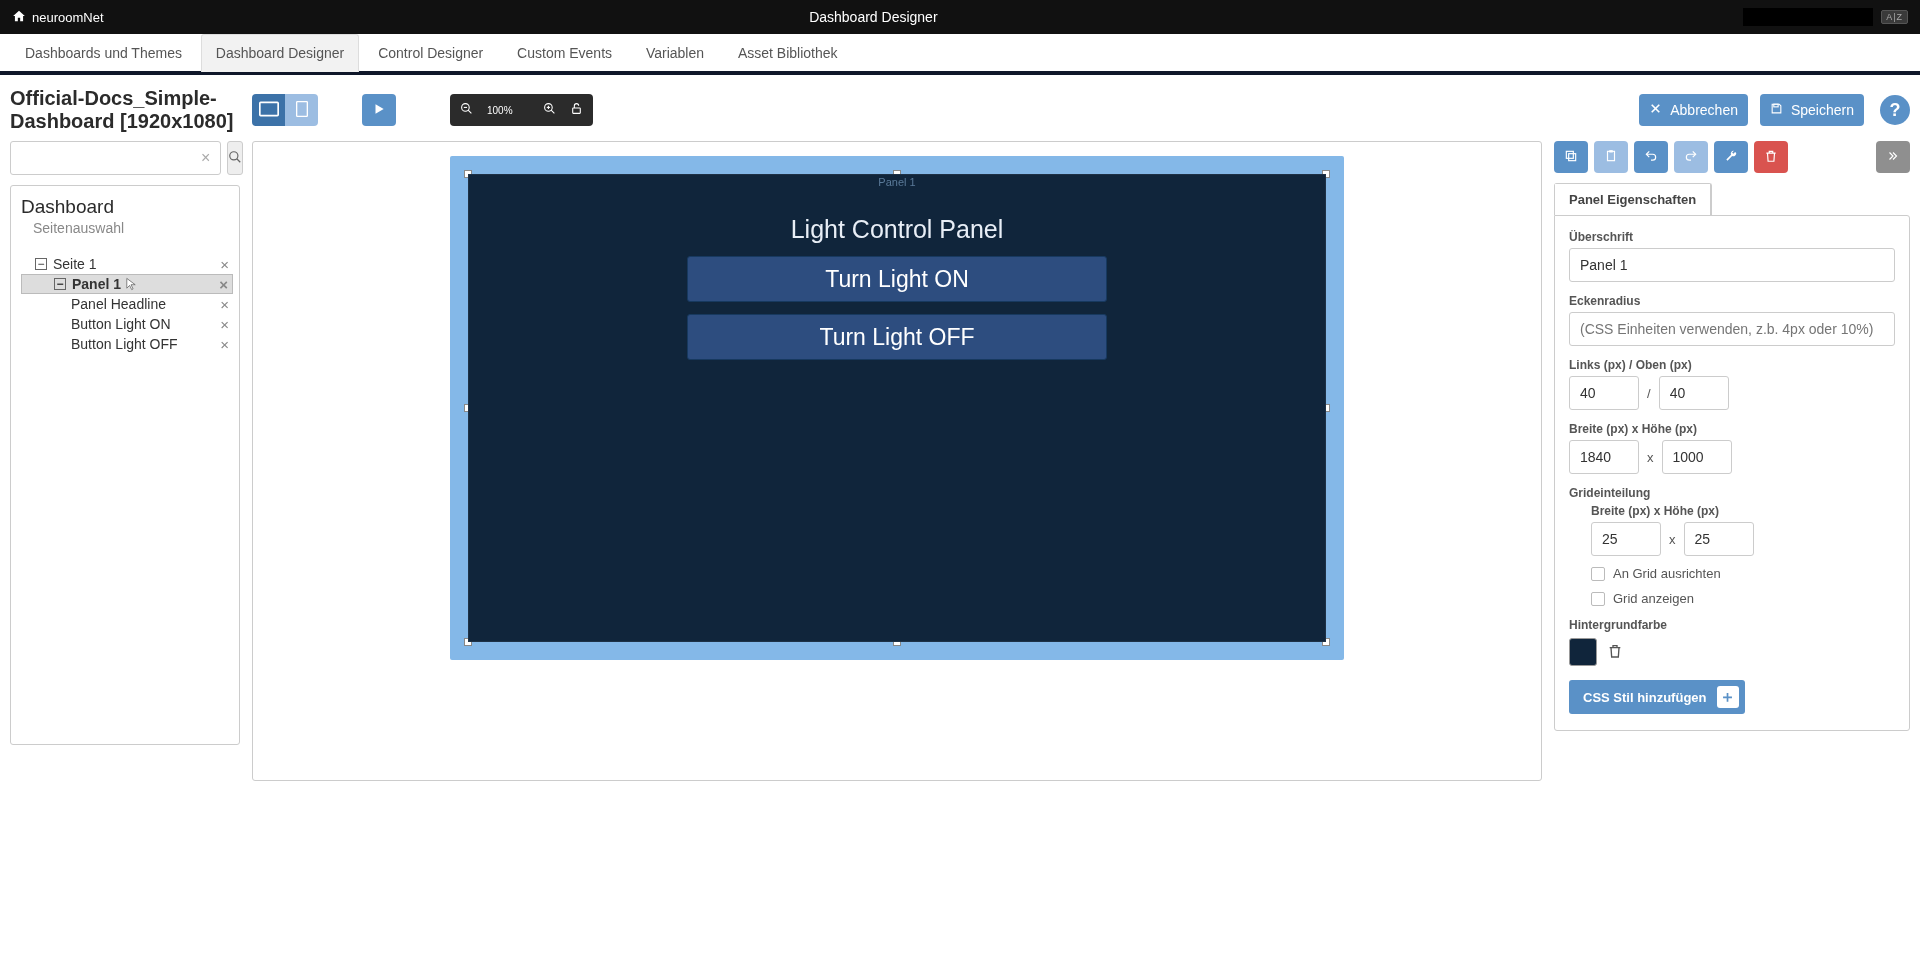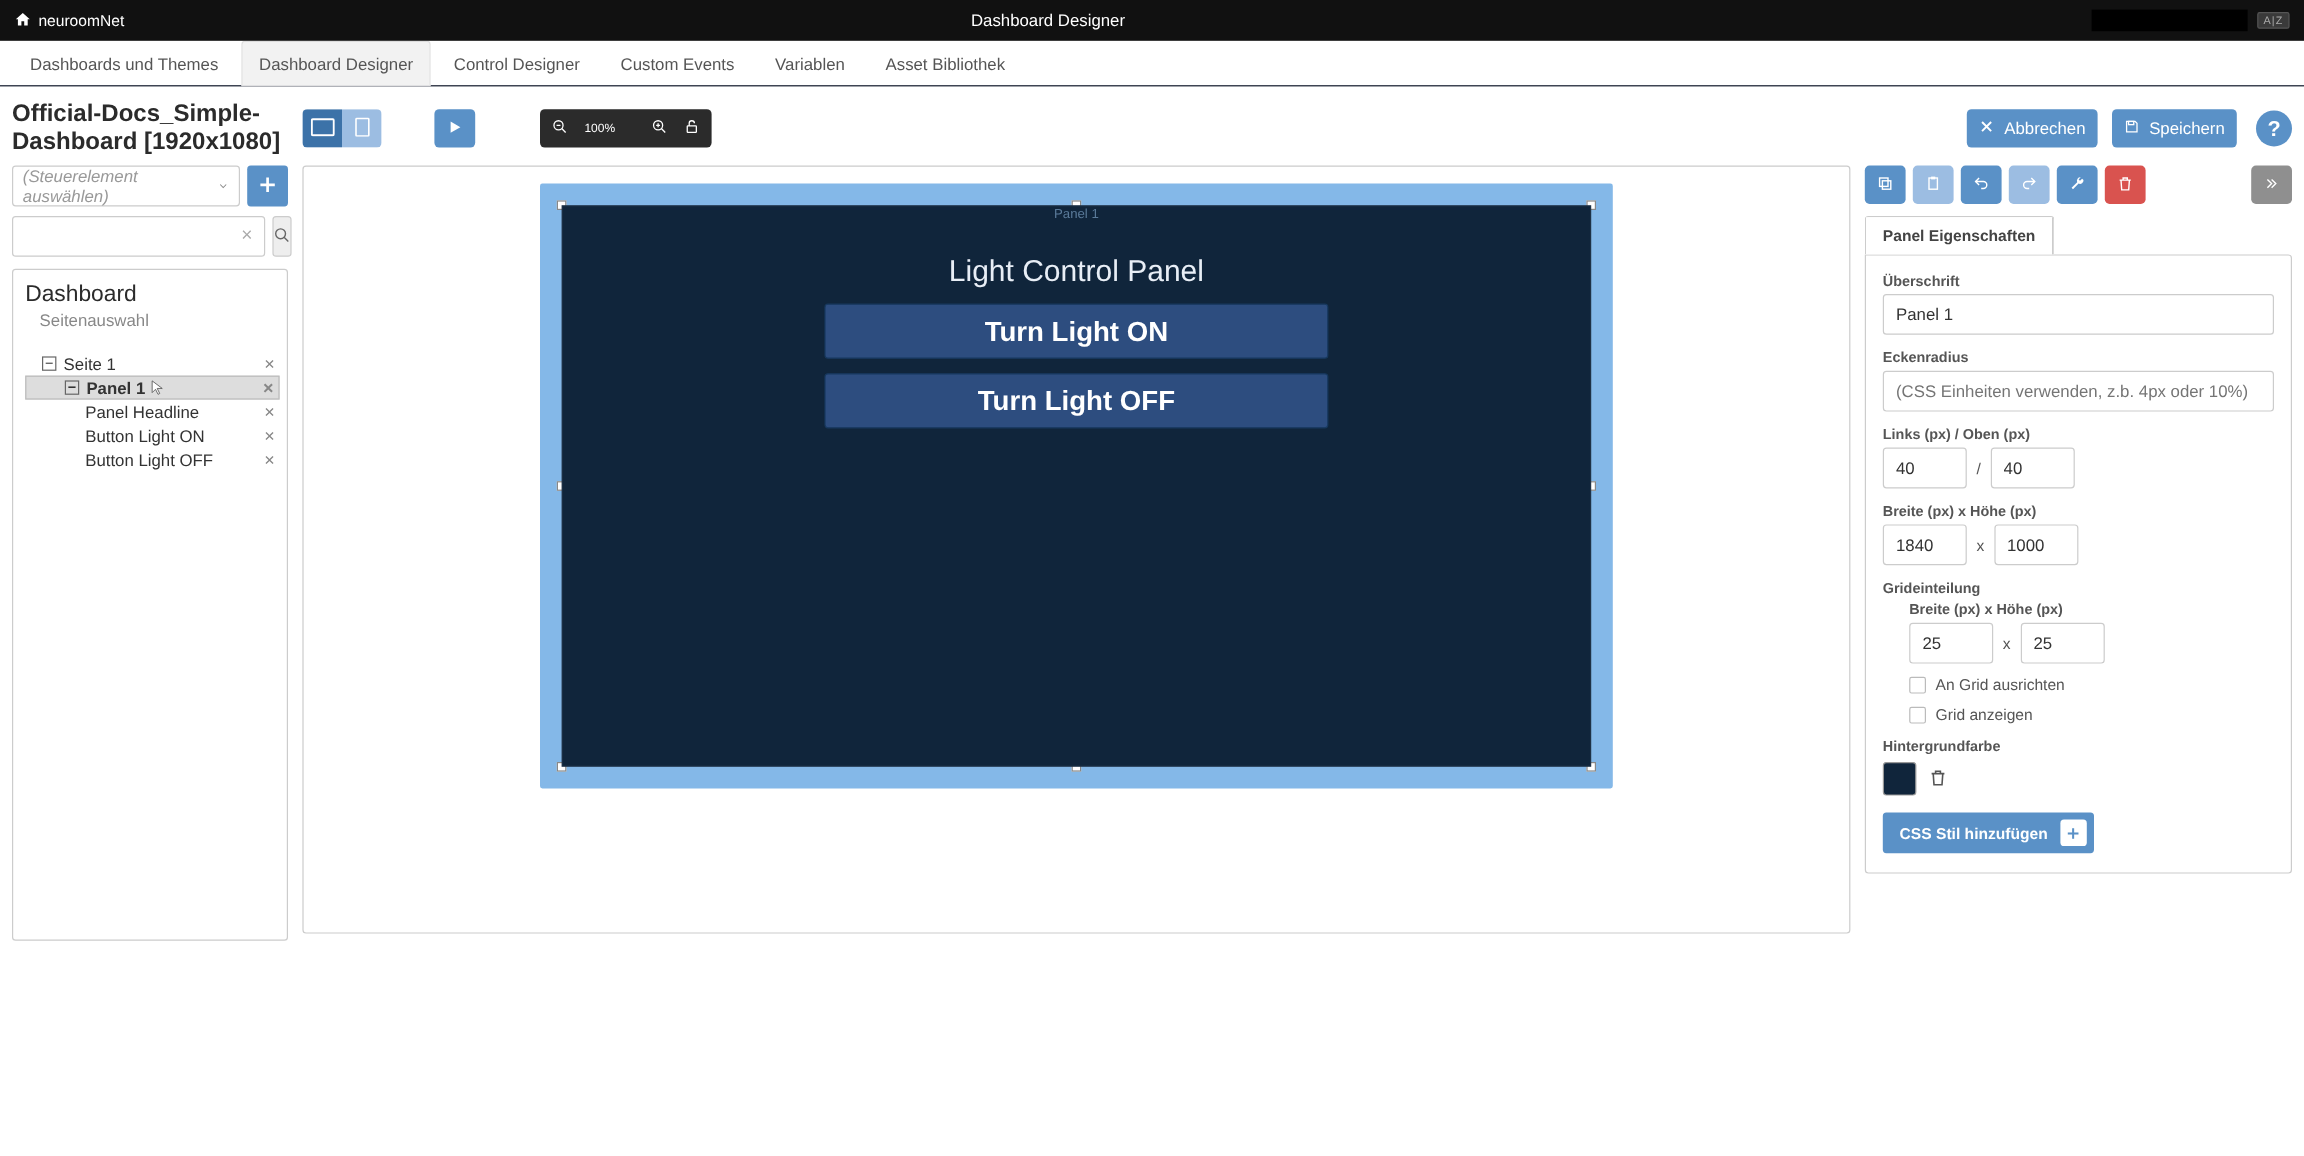--- a/index.html
+++ b/index.html
@@ -8,21 +8,21 @@
 
 .topbar{background:#111;color:#fff;height:34px;display:flex;align-items:center;padding:0 12px}
 .topbar .brand{display:flex;align-items:center;gap:6px;font-size:13px}
 .topbar .brand svg{width:14px;height:14px;fill:#fff}
 .topbar .title{flex:1;text-align:center;font-size:14px;margin-left:-100px}
 .topbar .right{display:flex;align-items:center;gap:8px}
 .topbar .blackbox{background:#000;width:130px;height:18px}
 .topbar .langbox{background:#3a3a3a;border:1px solid #555;font-size:9px;letter-spacing:1px;color:#aaa;padding:1px 4px;border-radius:2px}
 
 
-.tabsbar{border-bottom:1px solid #0f172a;padding:0 10px}
+.tabsbar{border-bottom:4px solid #0f172a;padding:0 10px}
 .tabsbar .tab{display:inline-block;padding:10px 14px;font-size:14px;color:#555;cursor:pointer;border:1px solid transparent;border-bottom:none;margin-bottom:-1px}
 .tabsbar .tab.active{background:#f2f2f2;border:1px solid #ddd;border-bottom:1px solid #f2f2f2;color:#555;border-radius:3px 3px 0 0}
 
 
 .toolrow{display:flex;align-items:center;padding:12px 10px 8px;gap:12px}
 .pagetitle{font-size:20px;font-weight:600;color:#2b2b2b;line-height:1.15;width:230px}
 .btn{display:inline-flex;align-items:center;justify-content:center;border-radius:4px;cursor:pointer;border:none;font-size:14px}
 .btn-blue{background:#5a91c7;color:#fff}
 .btn-red{background:#d9534f;color:#fff}
 .seggroup{display:flex;border-radius:4px;overflow:hidden}
@@ -71,21 +71,21 @@
 .canvasframe{border:1px solid #ccc;border-radius:3px;padding:6px;height:640px;position:relative}
 .stage-outer{background:#84b8e8;border-radius:2px;width:894px;height:504px;margin:8px auto;position:relative;padding:18px}
 .stage-inner{background:#10253b;width:100%;height:100%;position:relative;border:1px solid rgba(255,255,255,.06)}
 
 .sh{position:absolute;width:8px;height:8px;background:#fff;border:1px solid #888}
 .sh.tl{left:14px;top:14px}.sh.tr{right:14px;top:14px}.sh.bl{left:14px;bottom:14px}.sh.br{right:14px;bottom:14px}
 .sh.tm{left:50%;top:14px;transform:translateX(-50%)}.sh.bm{left:50%;bottom:14px;transform:translateX(-50%)}
 .sh.ml{left:14px;top:50%;transform:translateY(-50%)}.sh.mr{right:14px;top:50%;transform:translateY(-50%)}
 .plabel{position:absolute;top:-1px;left:50%;transform:translateX(-50%);background:transparent;color:#5a7a99;font-size:11px;padding-top:2px}
 .phead{color:#e8eef6;font-size:25px;text-align:center;padding-top:40px;font-weight:500}
-.pbtn{background:#2d4d7f;border:1px solid #17395f;color:#fff;font-size:23px;font-weight:700;text-align:center;width:420px;height:46px;line-height:44px;margin:12px auto 0;border-radius:3px}
+.pbtn{background:#2d4d7f;border:1px solid #17395f;color:#fff;font-size:23px;font-weight:400;text-align:center;width:420px;height:46px;line-height:44px;margin:12px auto 0;border-radius:3px}
 .pbtn:first-of-type{margin-top:22px}
 
 
 .rightcol{width:356px}
 .rtoolbar{display:flex;gap:6px;margin-bottom:10px}
 .rtoolbar .btn{width:34px;height:32px}
 .rtoolbar .sp{flex:1}
 .rtoolbar svg{width:14px;height:14px;fill:#fff}
 .rtoolbar .disabled{background:#9cbde2}
 .chevbtn{background:#8f8f8f}
@@ -192,33 +192,20 @@
       <span>Speichern</span>
     </button>
   <div class="helpcircle">
       <span>?</span>
     </div>
 </div>
 
 <div class="main">
 
   <div class="leftcol">
-    <div class="addrow">
-      <div class="ctlselect">
-        <span>(Steuerelement auswählen)</span>
-        <span><svg viewBox="0 0 24 24">
-              <path d="M6 9l6 6 6-6" fill="none" stroke="#888" stroke-width="2"></path>
-            </svg></span>
-      </div>
-      <div class="addbtn">
-          <span><svg viewBox="0 0 24 24">
-              <path d="M12 4v16M4 12h16" stroke="#fff" stroke-width="3"></path>
-            </svg></span>
-        </div>
-    </div>
     <div class="searchrow">
       <div class="searchbox">
         <input style="">
         <span class="clrx">×</span>
       </div>
       <div class="srchbtn">
           <span><svg viewBox="0 0 24 24">
               <circle cx="10" cy="10" r="7" fill="none" stroke="#666" stroke-width="2"></circle>
               <line x1="15" y1="15" x2="21" y2="21" stroke="#666" stroke-width="2"></line>
             </svg></span>

